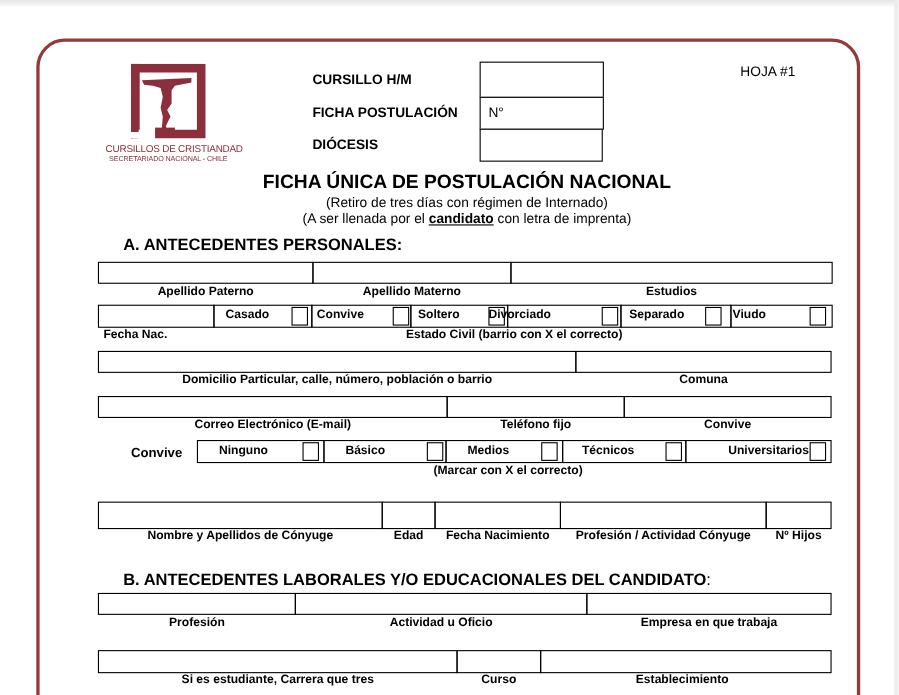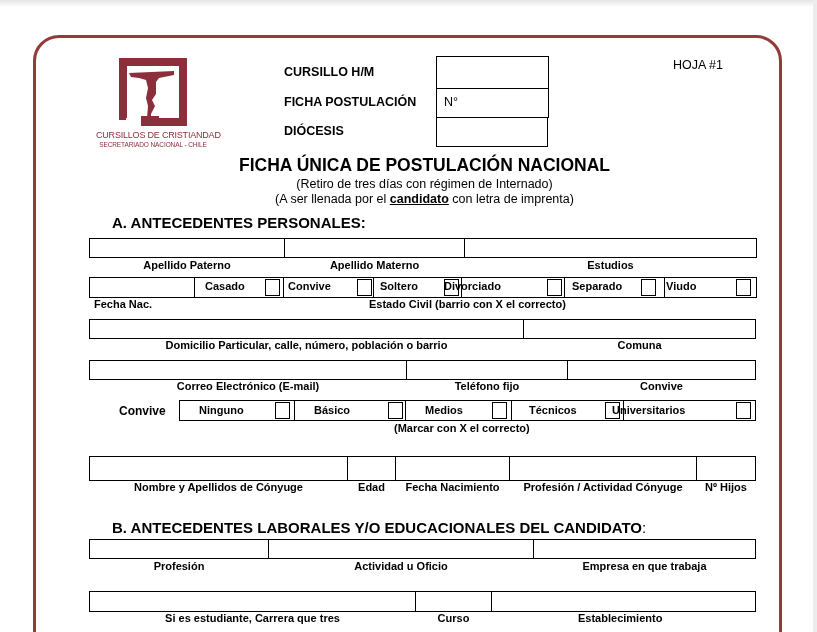--- a/index.html
+++ b/index.html
@@ -123,21 +123,21 @@
   <div class="cell" style="left:444px;width:133px"></div>
 </div>
 <div class="opt" style="left:199px;top:404px">Ninguno</div>
 <div class="cb" style="left:275px;top:402px"></div>
 <div class="opt" style="left:314px;top:404px">Básico</div>
 <div class="cb" style="left:388px;top:402px"></div>
 <div class="opt" style="left:425px;top:404px">Medios</div>
 <div class="cb" style="left:492px;top:402px"></div>
 <div class="opt" style="left:529px;top:404px">Técnicos</div>
 <div class="cb" style="left:605px;top:402px"></div>
-<div class="opt" style="left:612px;top:404px">Universitarios</div>
+<div class="opt" style="left:662px;top:404px">Universitarios</div>
 <div class="cb" style="left:736px;top:402px"></div>
 <div class="lbl" style="left:394px;top:422px;text-align:left">(Marcar con X el correcto)</div>
 
 <div class="row" style="left:89px;top:456px;width:667px;height:25px">
   <div class="cell" style="left:0;width:259px"></div>
   <div class="cell" style="left:258px;width:49px"></div>
   <div class="cell" style="left:306px;width:115px"></div>
   <div class="cell" style="left:420px;width:188px"></div>
   <div class="cell" style="left:607px;width:60px"></div>
 </div>

